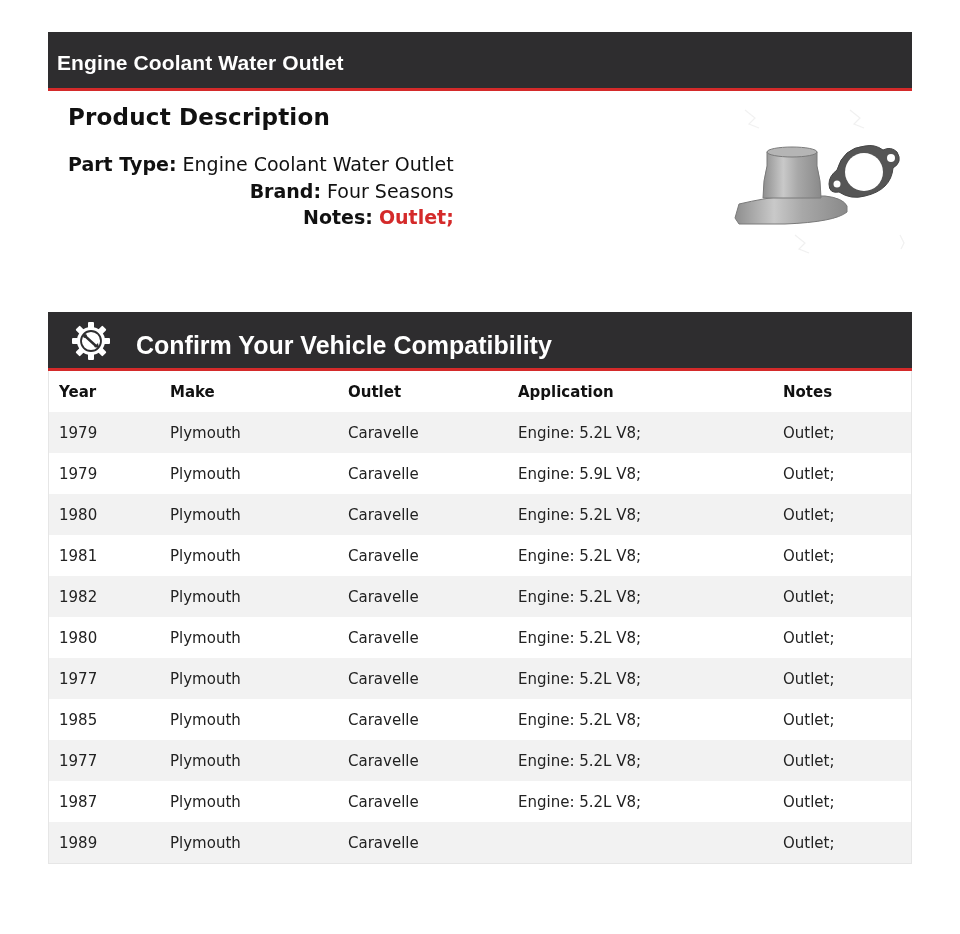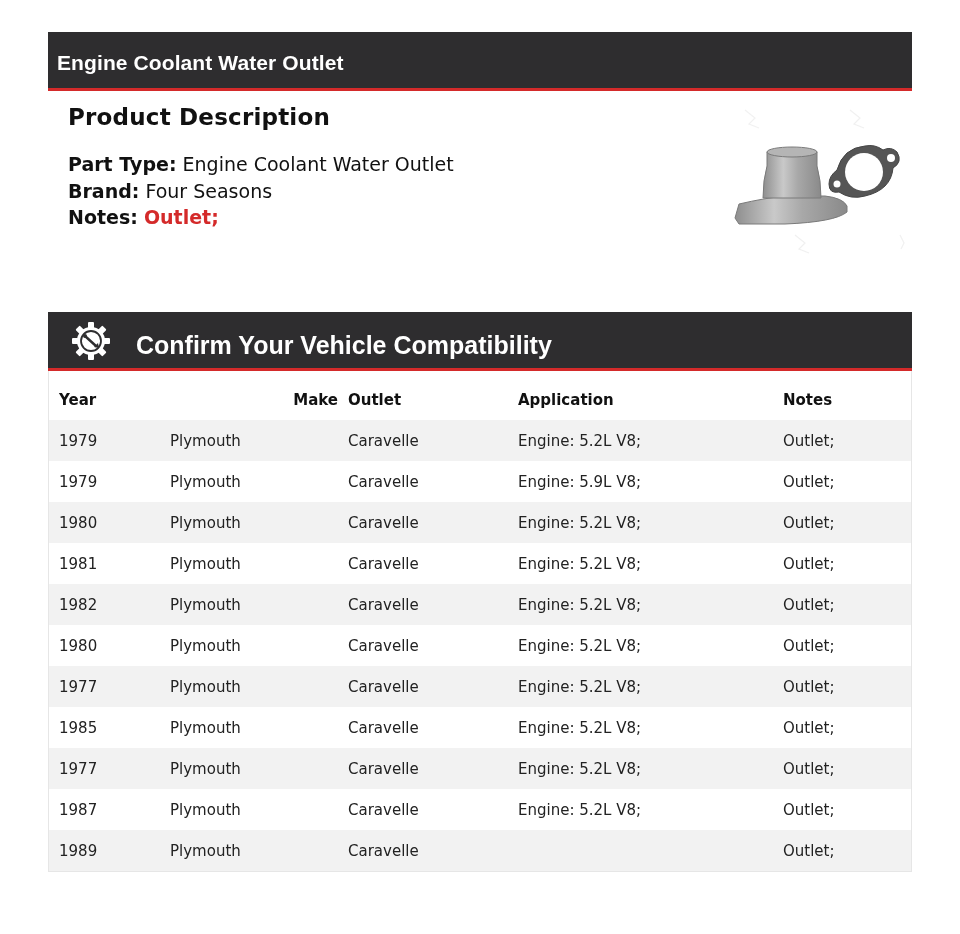--- a/index.html
+++ b/index.html
@@ -10,38 +10,38 @@
     box-sizing: border-box; color: #fff;
     font-family: "Liberation Sans", sans-serif; font-weight: bold;
   }
   #title-bar { top: 32px; height: 59px; }
   #title-bar .bar-title { position: absolute; left: 9px; top: 19px; font-size: 21px; letter-spacing: 0.1px; }
   #compat-bar { top: 312px; height: 59px; }
   #compat-bar .bar-title { position: absolute; left: 88px; top: 19px; font-size: 25px; }
   #compat-bar .gear { position: absolute; left: 22px; top: 8px; width: 42px; height: 42px; }
 
   .desc-heading { position: absolute; left: 68px; top: 104px; font-size: 23px; font-weight: bold; letter-spacing: 0.2px; }
-  .desc-lines { position: absolute; left: 68px; top: 151px; font-size: 19px; line-height: 26.5px; }
+  .desc-lines { position: absolute; left: 68px; top: 151px; font-size: 19px; line-height: 26.5px; text-align: right; }
   .desc-lines b { font-weight: bold; }
   .desc-lines .red { color: #d42a2a; font-weight: bold; }
 
   .product-img { position: absolute; left: 725px; top: 100px; width: 190px; height: 160px; }
 
   .table-wrap {
     position: absolute; left: 48px; top: 371px; width: 864px;
     border-left: 1px solid #e6e6e6; border-right: 1px solid #e6e6e6; border-bottom: 1px solid #e6e6e6;
     box-sizing: border-box;
   }
   table { border-collapse: collapse; width: 100%; font-family: "DejaVu Sans", sans-serif; font-size: 15px; }
-  th { text-align: left; font-weight: bold; height: 41px; padding: 8px 0 0 10px; font-size: 15px; color: #111; }
+  th { text-align: left; font-weight: bold; height: 41px; padding: 0 0 0 10px; font-size: 15px; color: #111; }
   td { height: 41px; padding: 0 0 0 10px; color: #222; font-weight: normal; }
   tbody tr:nth-child(odd) { background: #f2f2f2; }
   tbody tr:nth-child(even) { background: #ffffff; }
   .c-year { width: 101px; }
-  .c-make { width: 168px; text-align: right; }
+  .c-make { width: 168px; }
   .c-model { width: 160px; }
   .c-app { width: 255px; }
 </style>
 </head>
 <body>
 
 <div class="bar" id="title-bar">
   <span class="bar-title">Engine Coolant Water Outlet</span>
 </div>
 

